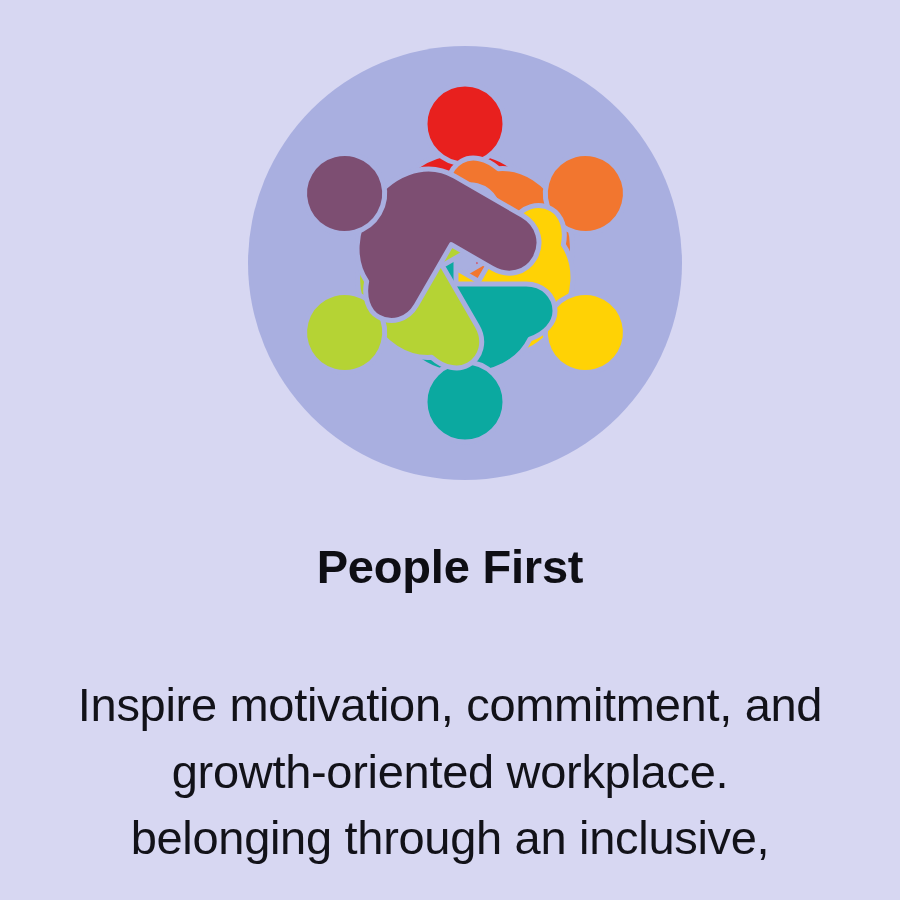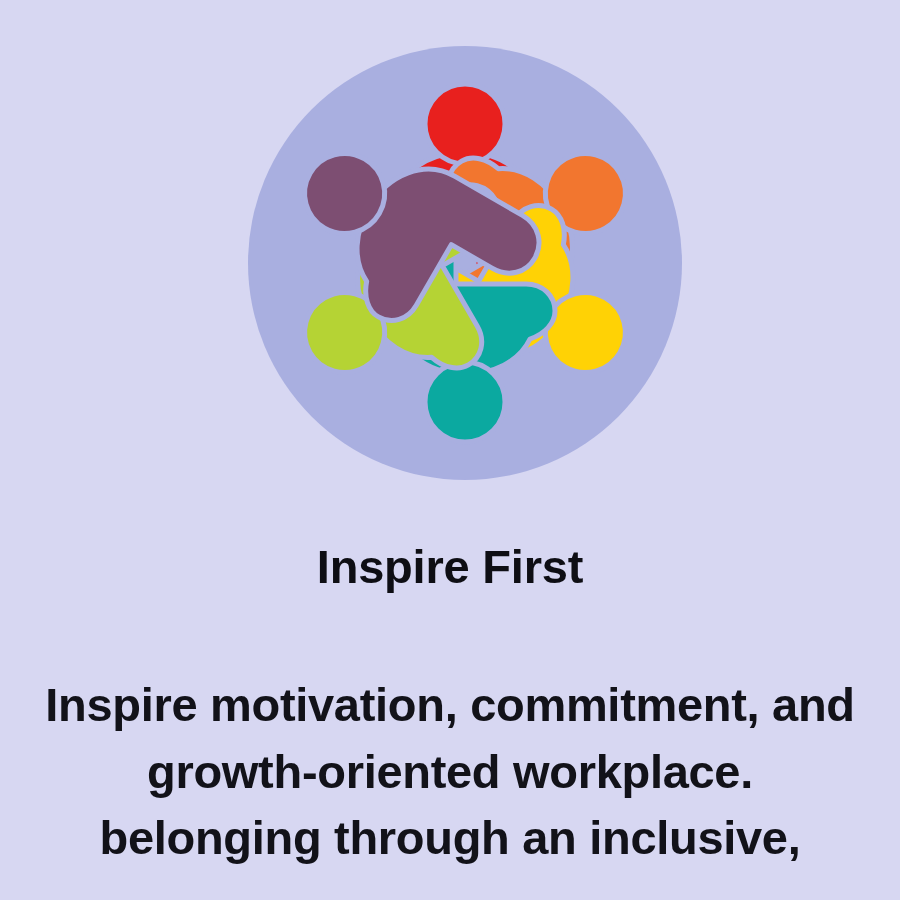--- a/index.html
+++ b/index.html
@@ -55,21 +55,21 @@
   }
 
   
   #description {
     position: absolute;
     top: 672px;
     left: 0;
     width: 900px;
     text-align: center;
     font-size: 47px;
-    font-weight: bold;
+    font-weight: normal;
     color: #121219;
     line-height: 1.42;
     letter-spacing: -0.3px;
     font-family: "Liberation Sans", "DejaVu Sans", sans-serif;
   }
   #description .dline {
     display: block;
     white-space: nowrap;
   }
 </style>
@@ -105,21 +105,21 @@
             <circle cx="217" cy="78" r="40" fill="#B5D334" stroke="#A9AFE0" stroke-width="5"></circle>
           </g>
           <g transform="rotate(300 217 217)">
             <path d="M 152 141 C 163 118, 189 106, 217 106 C 256 106, 287 131, 287 165 L 287 243 C 287 262, 273 275, 256 275 C 239 275, 226 262, 226 243 L 226 196 L 156 196 C 139 196, 127 184, 127 169 C 127 157, 137 146, 152 141 Z" fill="#7D4E72" stroke="#A9AFE0" stroke-width="5" stroke-linejoin="round"></path>
             <circle cx="217" cy="78" r="40" fill="#7D4E72" stroke="#A9AFE0" stroke-width="5"></circle>
           </g>
         </g>
     </svg>
   </div>
 
-  <div id="title">Inspire First</div>
+  <div id="title">People First</div>
 
   <div id="description">
     <span class="dline">Inspire motivation, commitment, and</span>
     <span class="dline">growth-oriented workplace.</span>
     <span class="dline">belonging through an inclusive,</span>
   </div>
 
 </div>
 
 </body></html>

